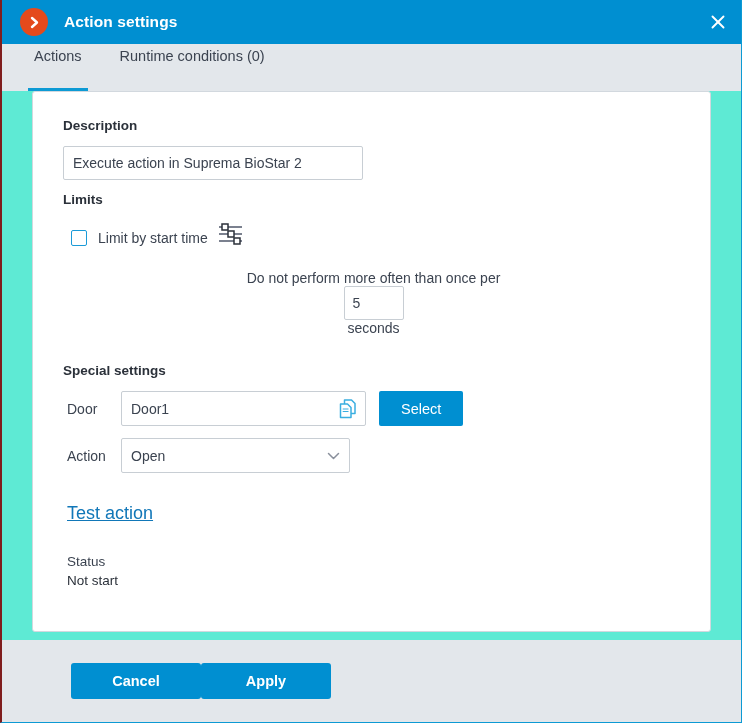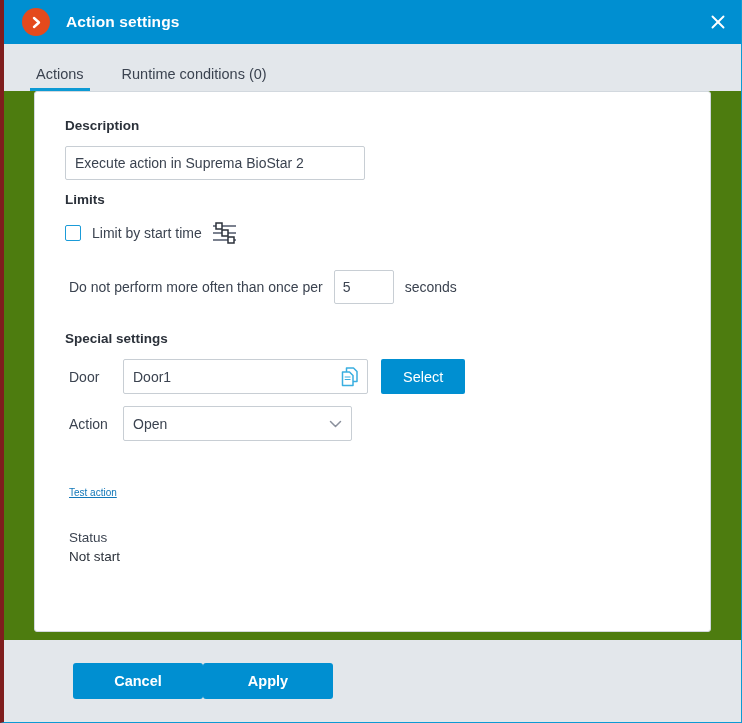--- a/index.html
+++ b/index.html
@@ -11,22 +11,22 @@
     width: 742px;
     height: 723px;
     font-family: "Liberation Sans", sans-serif;
     background: #e3e7eb;
     overflow: hidden;
   }
   .window {
     position: relative;
     width: 742px;
     height: 723px;
-    background: #4d7c0f;
-    border-left: 4px solid #7f1d1d;
+    background: #5eead4;
+    border-left: 2px solid #7f1d1d;
     border-right: 1px solid #0d9ad4;
     border-bottom: 1px solid #0d9ad4;
     display: flex;
     flex-direction: column;
   }
 
   
   .titlebar {
     height: 44px;
     background: #008fd1;
@@ -73,21 +73,21 @@
     background: #e3e7eb;
     display: flex;
     align-items: flex-end;
     padding-left: 26px;
     flex: none;
   }
   .tab {
     position: relative;
     font-size: 14.5px;
     color: #3b4350;
-    padding: 0 6px 9px 6px;
+    padding: 0 6px 27px 6px;
     margin-right: 26px;
     cursor: pointer;
     white-space: nowrap;
   }
   .tab.active::after {
     content: "";
     position: absolute;
     left: 0;
     right: 0;
     bottom: 0;
@@ -128,23 +128,23 @@
     font-family: "Liberation Sans", sans-serif;
     font-size: 14px;
     color: #3b4350;
     padding: 0 9px;
     outline: none;
   }
 
   
   .limit-row {
     display: flex;
-    align-items: center;
+    align-items: flex-end;
     height: 26px;
-    margin-left: 0;
+    margin-left: 8px;
   }
   .checkbox {
     width: 16px;
     height: 16px;
     border: 1.6px solid #1b9bd8;
     border-radius: 2px;
     background: #fff;
     flex: none;
     cursor: pointer;
   }
@@ -158,20 +158,21 @@
     margin-left: 10px;
     display: block;
     cursor: pointer;
   }
 
   .freq-row {
     display: flex;
     align-items: center;
     margin-top: 24px;
     margin-left: 4px;
+    flex-direction: column;
   }
   .freq-text {
     font-size: 14px;
     color: #3b4350;
     white-space: nowrap;
   }
   .num-input {
     width: 60px;
     height: 34px;
     border: 1px solid #c8ced4;
@@ -256,23 +257,23 @@
     position: absolute;
     right: 10px;
     top: 50%;
     transform: translateY(-50%);
     display: block;
     cursor: pointer;
   }
 
   .test-link {
     display: inline-block;
-    margin-top: 34px;
+    margin-top: 18px;
     margin-left: 4px;
-    font-size: 10px;
+    font-size: 18px;
     color: #1177b8;
     text-decoration: underline;
     cursor: pointer;
   }
   .status-block {
     margin-top: 28px;
     margin-left: 4px;
   }
   .status-label {
     font-size: 13.5px;

